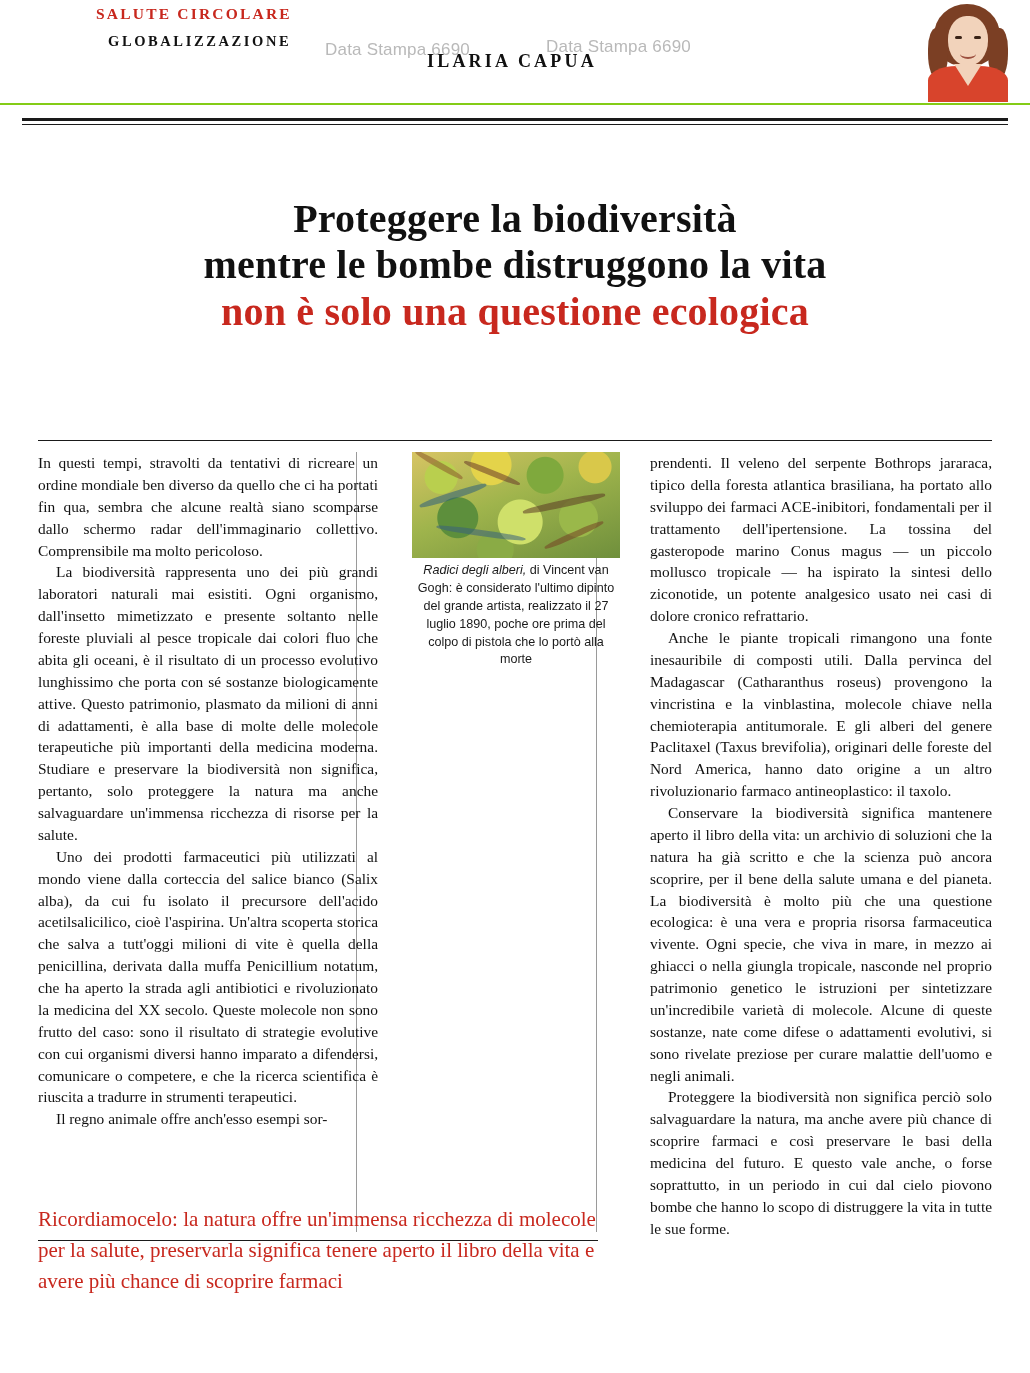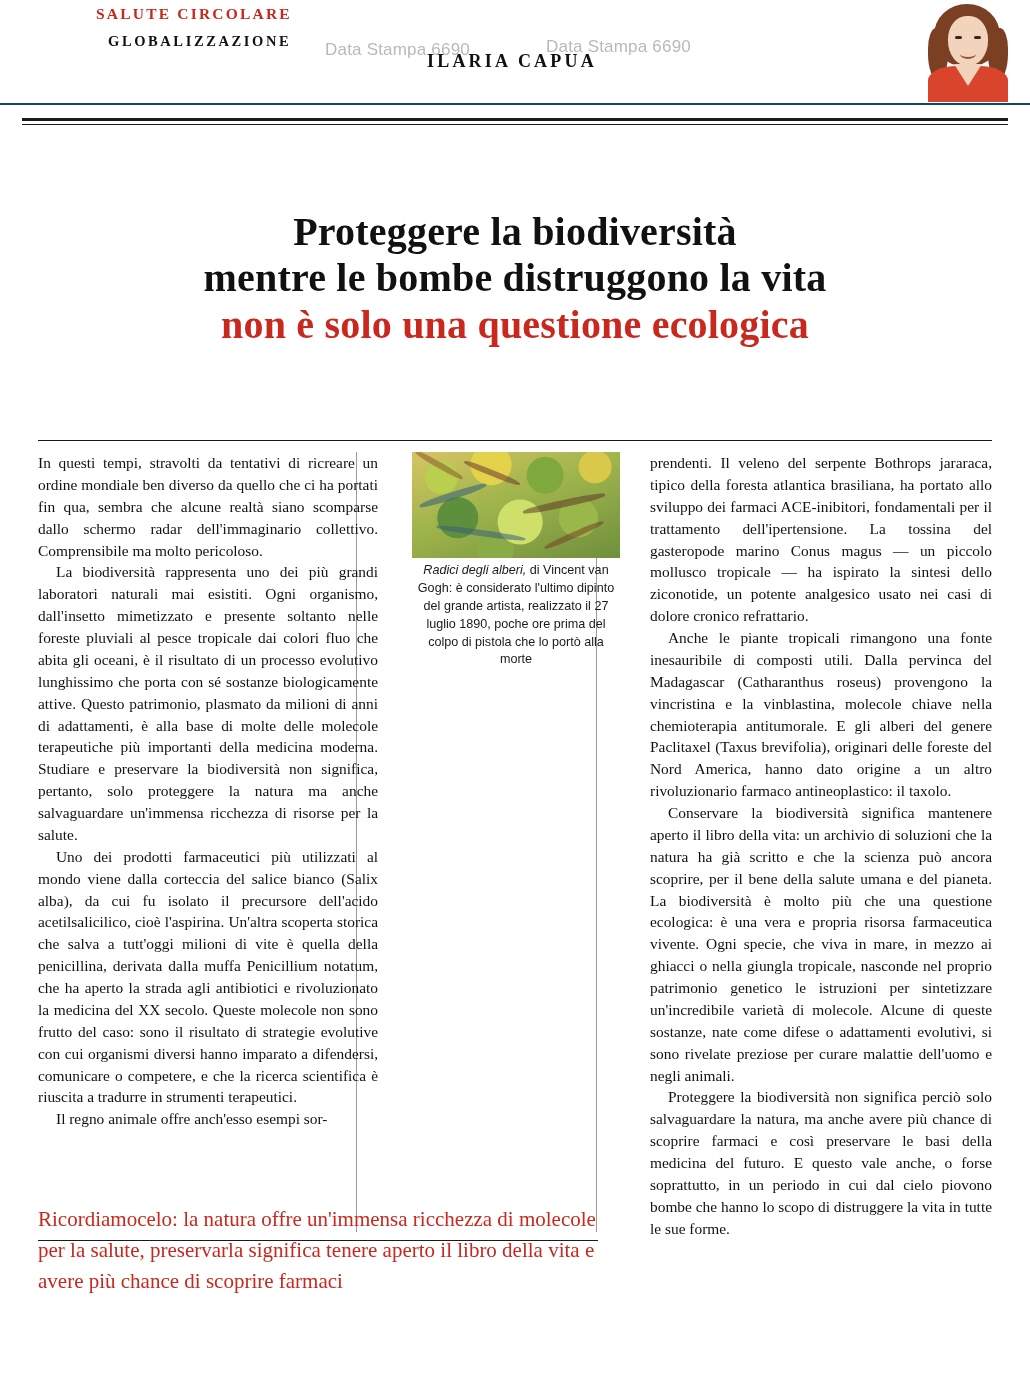--- a/index.html
+++ b/index.html
@@ -13,21 +13,21 @@
     position: relative;
     font-family: "Liberation Serif", serif;
     color: #1a1a1a;
     overflow: hidden;
   }
 
   
   .masthead {
     position: relative;
     height: 105px;
-    border-bottom: 2px solid #0c4a6e;
+    border-bottom: 2px solid #84cc16;
     padding: 4px 22px;
     box-sizing: border-box;
   }
   .kicker {
     position: absolute;
     left: 96px;
     top: 5px;
     font-family: "Liberation Serif", serif;
     font-weight: bold;
     font-size: 15.5px;
@@ -139,21 +139,20 @@
   }
 
   
   .headline {
     position: absolute;
     left: 40px;
     right: 40px;
     top: 196px;
     text-align: center;
     line-height: 1.16;
-    margin-top: 13px;
   }
   .headline .l1, .headline .l2 {
     font-family: "Liberation Serif", serif;
     font-weight: bold;
     font-size: 40px;
     color: #111;
     display: block;
     letter-spacing: 0.2px;
   }
   .headline .l3 {

